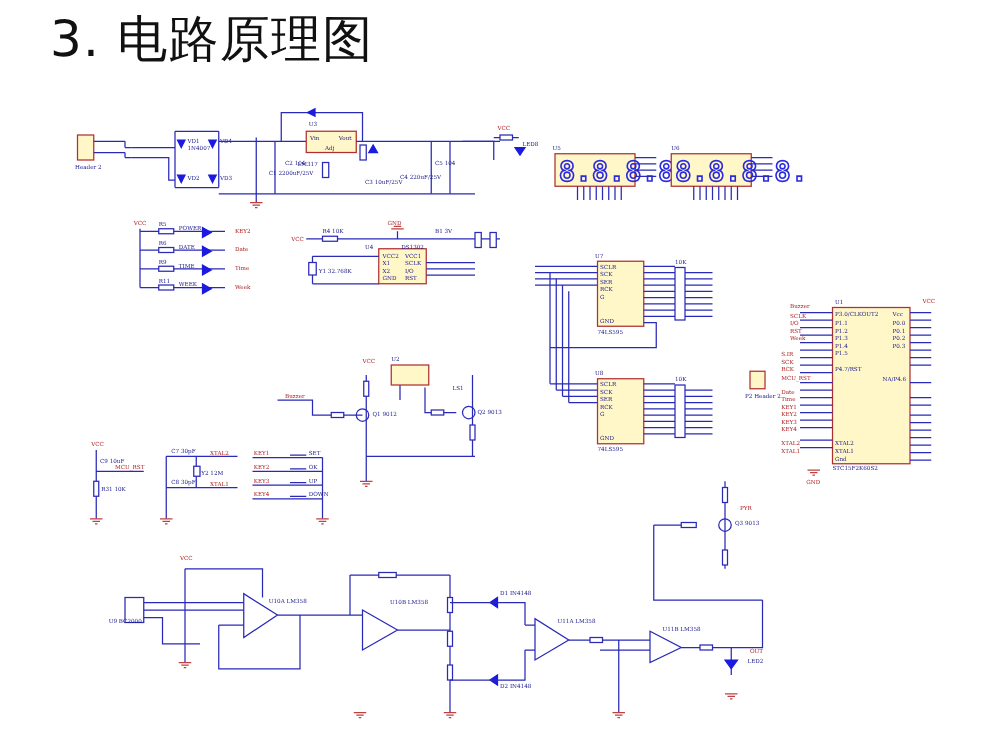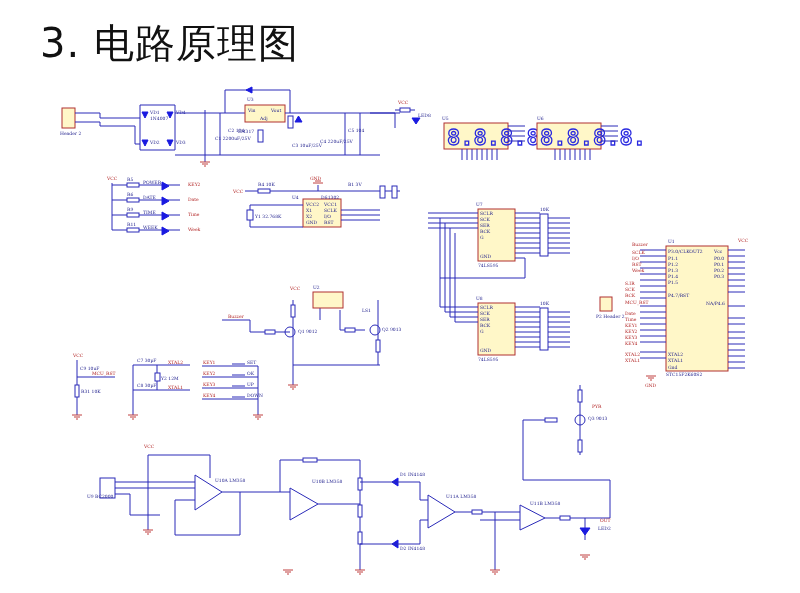--- a/index.html
+++ b/index.html
@@ -1,17 +1,17 @@
 <!DOCTYPE html>
 <html><head>
 <meta charset="utf-8">
 <style>
   body { margin:0; padding:0; background:#ffffff; }
   #page { position:relative; width:800px; height:593px; background:#ffffff; overflow:hidden; font-family:"DejaVu Sans", sans-serif; }
-  #title { position:absolute; left:40px; top:16px; font-size:40px; color:#111; font-family:"DejaVu Sans", sans-serif; letter-spacing:1px; white-space:nowrap; }
+  #title { position:absolute; left:40px; top:4px; font-size:40px; color:#111; font-family:"DejaVu Sans", sans-serif; letter-spacing:1px; white-space:nowrap; }
   #title .num { font-weight:normal; }
   svg#schem { position:absolute; left:0; top:0; }
   .w { stroke:#2a2ab8; stroke-width:1; fill:none; }
   .chip { fill:#fff7c8; stroke:#b03030; stroke-width:1; }
   .res { fill:#ffffff; stroke:#2a2ab8; stroke-width:1; }
   .dio { fill:#1a1ae0; stroke:#1a1ae0; }
   .gnd { stroke:#c04040; fill:none; stroke-width:1; }
   .lbl { font-size:4.5px; fill:#1a1a8a; font-family:"DejaVu Serif", serif; }
   .net { font-size:4.5px; fill:#b02020; font-family:"DejaVu Serif", serif; }
   .seg { font-size:22px; fill:none; stroke:#2a2ae0; stroke-width:1.3; font-family:"DejaVu Sans Mono", monospace; font-weight:bold; }

